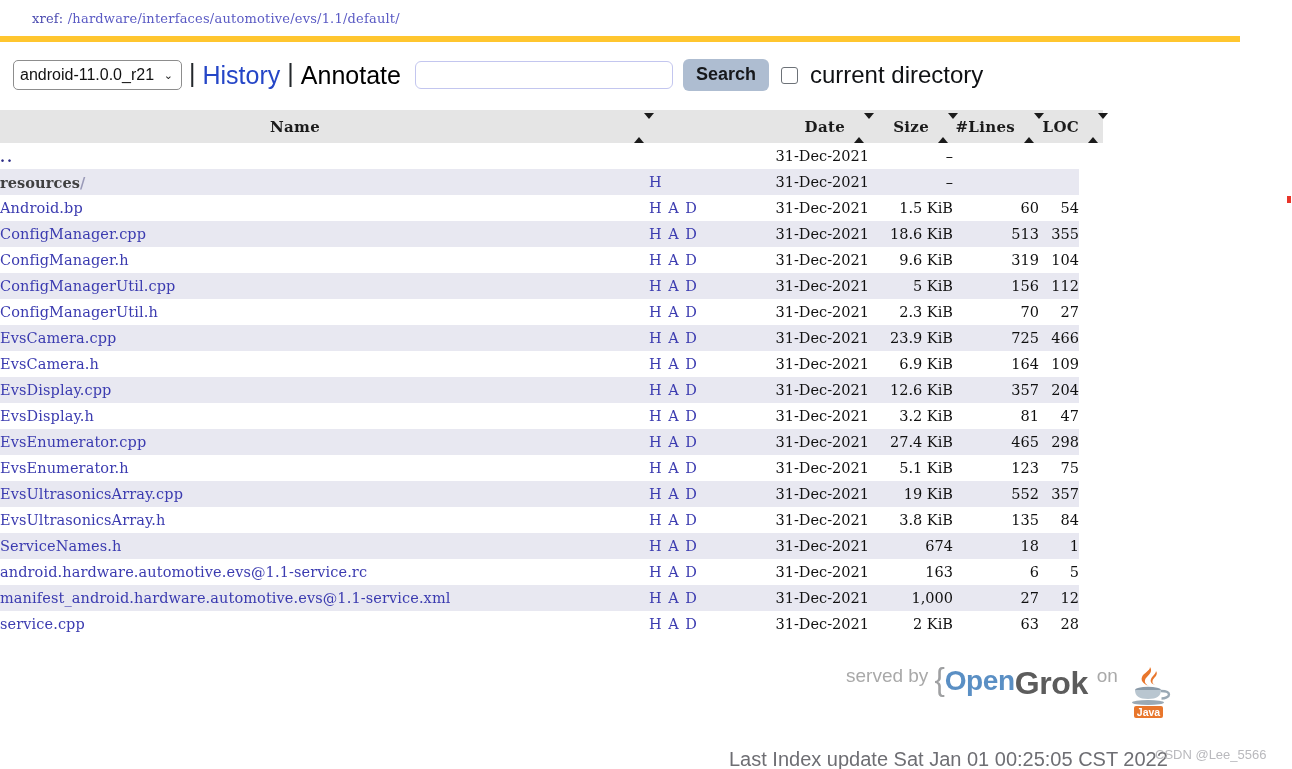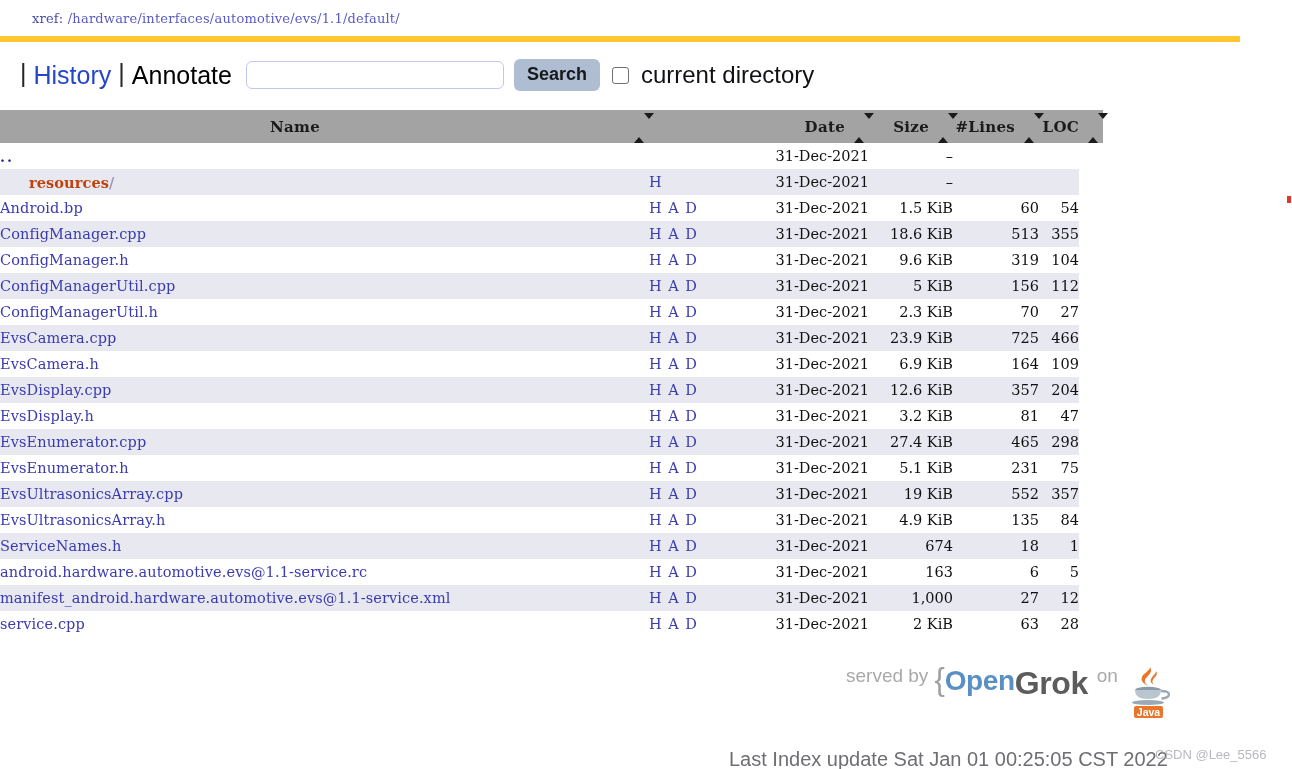--- a/index.html
+++ b/index.html
@@ -154,21 +154,21 @@
   
   #dirlist {
     position: absolute;
     left: 0; top: 110px;
     width: 1103px;
     border-collapse: collapse;
     font-family: "DejaVu Serif", serif;
     font-size: 14.5px;
   }
   #dirlist thead th {
-    background: #a3a3a3;
+    background: #e5e5e5;
     color: #1b1b1b;
     font-weight: bold;
     height: 33px;
     padding: 0;
     font-size: 15px;
     letter-spacing: 0.3px;
     white-space: nowrap;
   }
   #dirlist thead th.th-name   { text-align: left;  padding-left: 270px; }
   #dirlist thead th.th-sort   { width: 24px; text-align: center; }
@@ -197,21 +197,21 @@
   #dirlist tbody tr { height: 26px; }
   #dirlist tbody tr.alt { background: #e8e8f1; }
   #dirlist tbody td { padding: 0; vertical-align: middle; white-space: nowrap; }
 
   td.c-name { padding-left: 24px; text-align: left; }
   td.c-name a {
     color: #3b3bb0;
     text-decoration: none;
     letter-spacing: 0.1px;
   }
-  td.c-name a.dir { font-weight: bold; color: #c2410c; padding-left: 29px; }
+  td.c-name a.dir { font-weight: bold; color: #404040; }
   td.c-name .slash { color: #9a9ab8; font-weight: bold; }
   td.c-name .updir { color: #2b2b86; font-weight: bold; letter-spacing: 2px; }
 
   td.c-hads { text-align: left; padding-left: 2px; color: #3b3bb0; letter-spacing: 1px; }
   td.c-date  { text-align: right; color: #101010; padding-right: 2px; }
   td.c-size  { text-align: right; color: #101010; padding-right: 4px; }
   td.c-lines { text-align: right; color: #101010; padding-right: 6px; }
   td.c-loc   { text-align: right; color: #101010; padding-right: 6px; }
 
   
@@ -284,20 +284,26 @@
 <div id="xref-bar">
   <div id="xref-text">
     <span class="label">xref:</span>
     <span class="path">/hardware/interfaces/automotive/evs/1.1/default/</span>
   </div>
 </div>
 <div id="accent-bar"></div>
 <div id="red-tick"></div>
 
 <div id="toolbar">
+  <span class="select-wrap">
+    <select id="project-select">
+      <option>android-11.0.0_r21</option>
+    </select>
+    <span class="chev">⌄</span>
+  </span>
 
   <span class="sep">|</span>
   <a href="#" class="nav-link">History</a>
   <span class="sep">|</span>
   <span class="nav-plain">Annotate</span>
 
   <input id="search-input" type="text" value="" placeholder="" style="">
   <button id="search-button">Search</button>
   <input id="curdir-checkbox" type="checkbox" style="">
   <span id="curdir-label">current directory</span>
@@ -444,36 +450,36 @@
         <td class="c-date" colspan="2">31-Dec-2021</td>
         <td class="c-size" colspan="2">27.4 KiB</td>
         <td class="c-lines" colspan="2">465</td>
         <td class="c-loc" colspan="1">298</td>
       </tr>
       <tr>
         <td class="c-name" colspan="2"><a href="#">EvsEnumerator.h</a></td>
         <td class="c-hads">H A D</td>
         <td class="c-date" colspan="2">31-Dec-2021</td>
         <td class="c-size" colspan="2">5.1 KiB</td>
-        <td class="c-lines" colspan="2">231</td>
+        <td class="c-lines" colspan="2">123</td>
         <td class="c-loc" colspan="1">75</td>
       </tr>
       <tr class="alt">
         <td class="c-name" colspan="2"><a href="#">EvsUltrasonicsArray.cpp</a></td>
         <td class="c-hads">H A D</td>
         <td class="c-date" colspan="2">31-Dec-2021</td>
         <td class="c-size" colspan="2">19 KiB</td>
         <td class="c-lines" colspan="2">552</td>
         <td class="c-loc" colspan="1">357</td>
       </tr>
       <tr>
         <td class="c-name" colspan="2"><a href="#">EvsUltrasonicsArray.h</a></td>
         <td class="c-hads">H A D</td>
         <td class="c-date" colspan="2">31-Dec-2021</td>
-        <td class="c-size" colspan="2">4.9 KiB</td>
+        <td class="c-size" colspan="2">3.8 KiB</td>
         <td class="c-lines" colspan="2">135</td>
         <td class="c-loc" colspan="1">84</td>
       </tr>
       <tr class="alt">
         <td class="c-name" colspan="2"><a href="#">ServiceNames.h</a></td>
         <td class="c-hads">H A D</td>
         <td class="c-date" colspan="2">31-Dec-2021</td>
         <td class="c-size" colspan="2">674</td>
         <td class="c-lines" colspan="2">18</td>
         <td class="c-loc" colspan="1">1</td>

